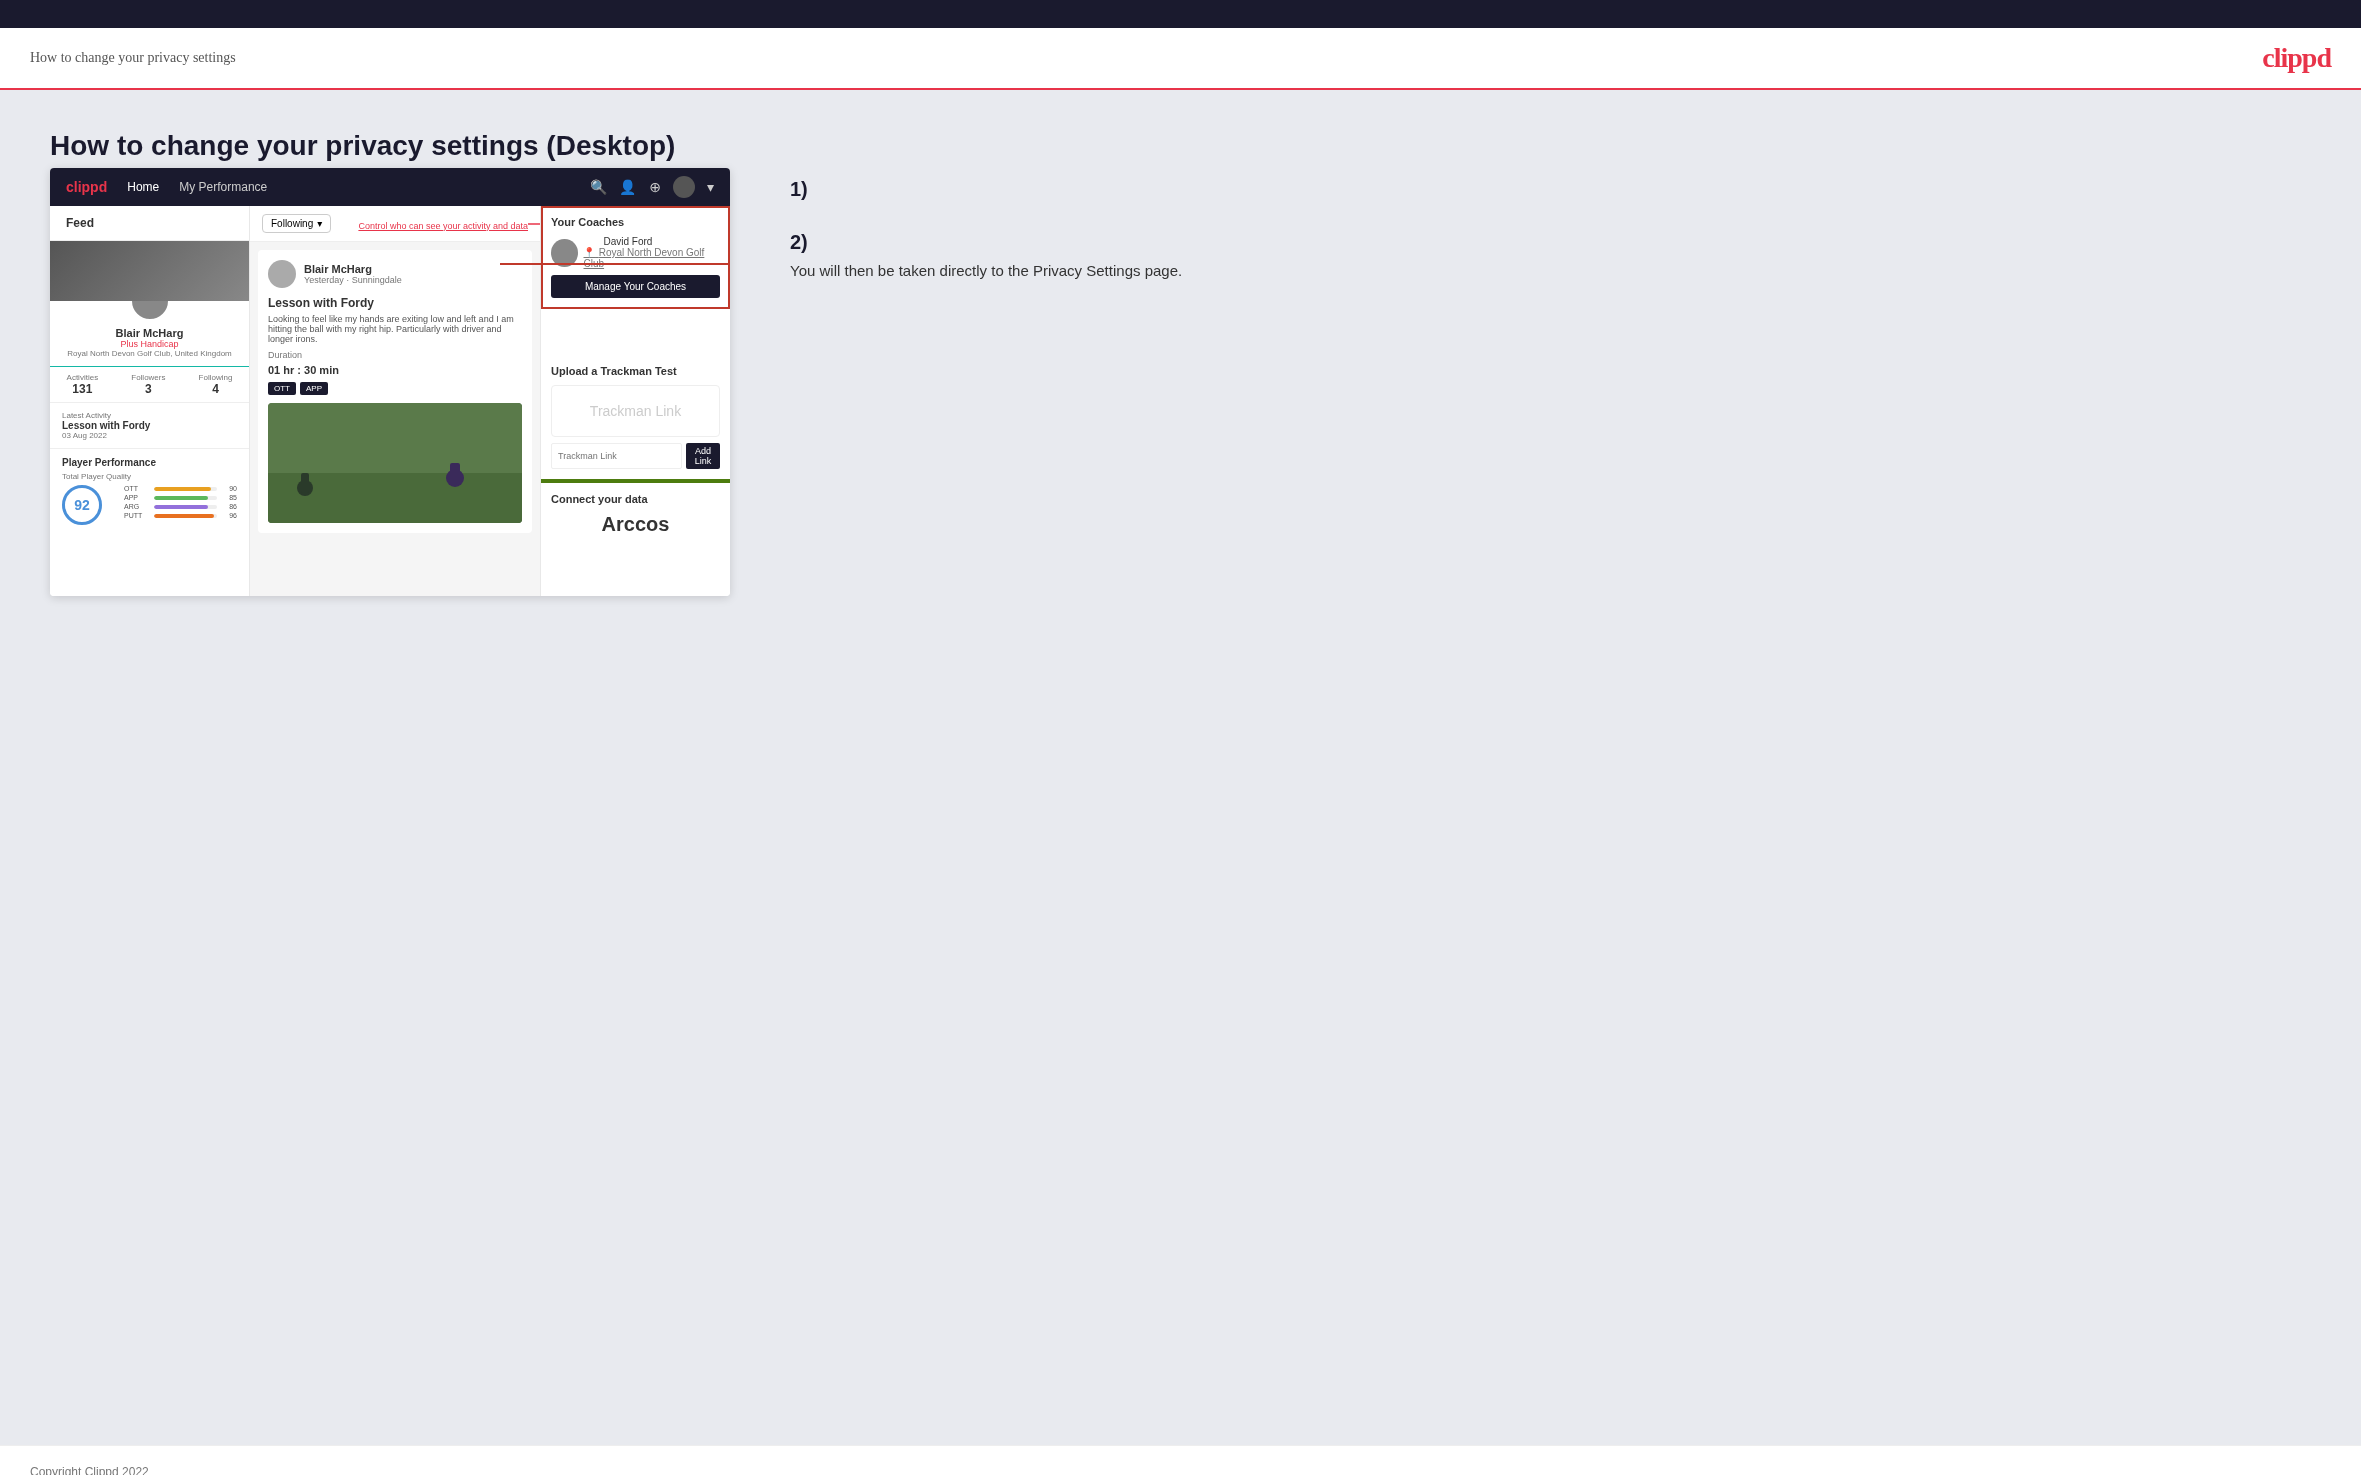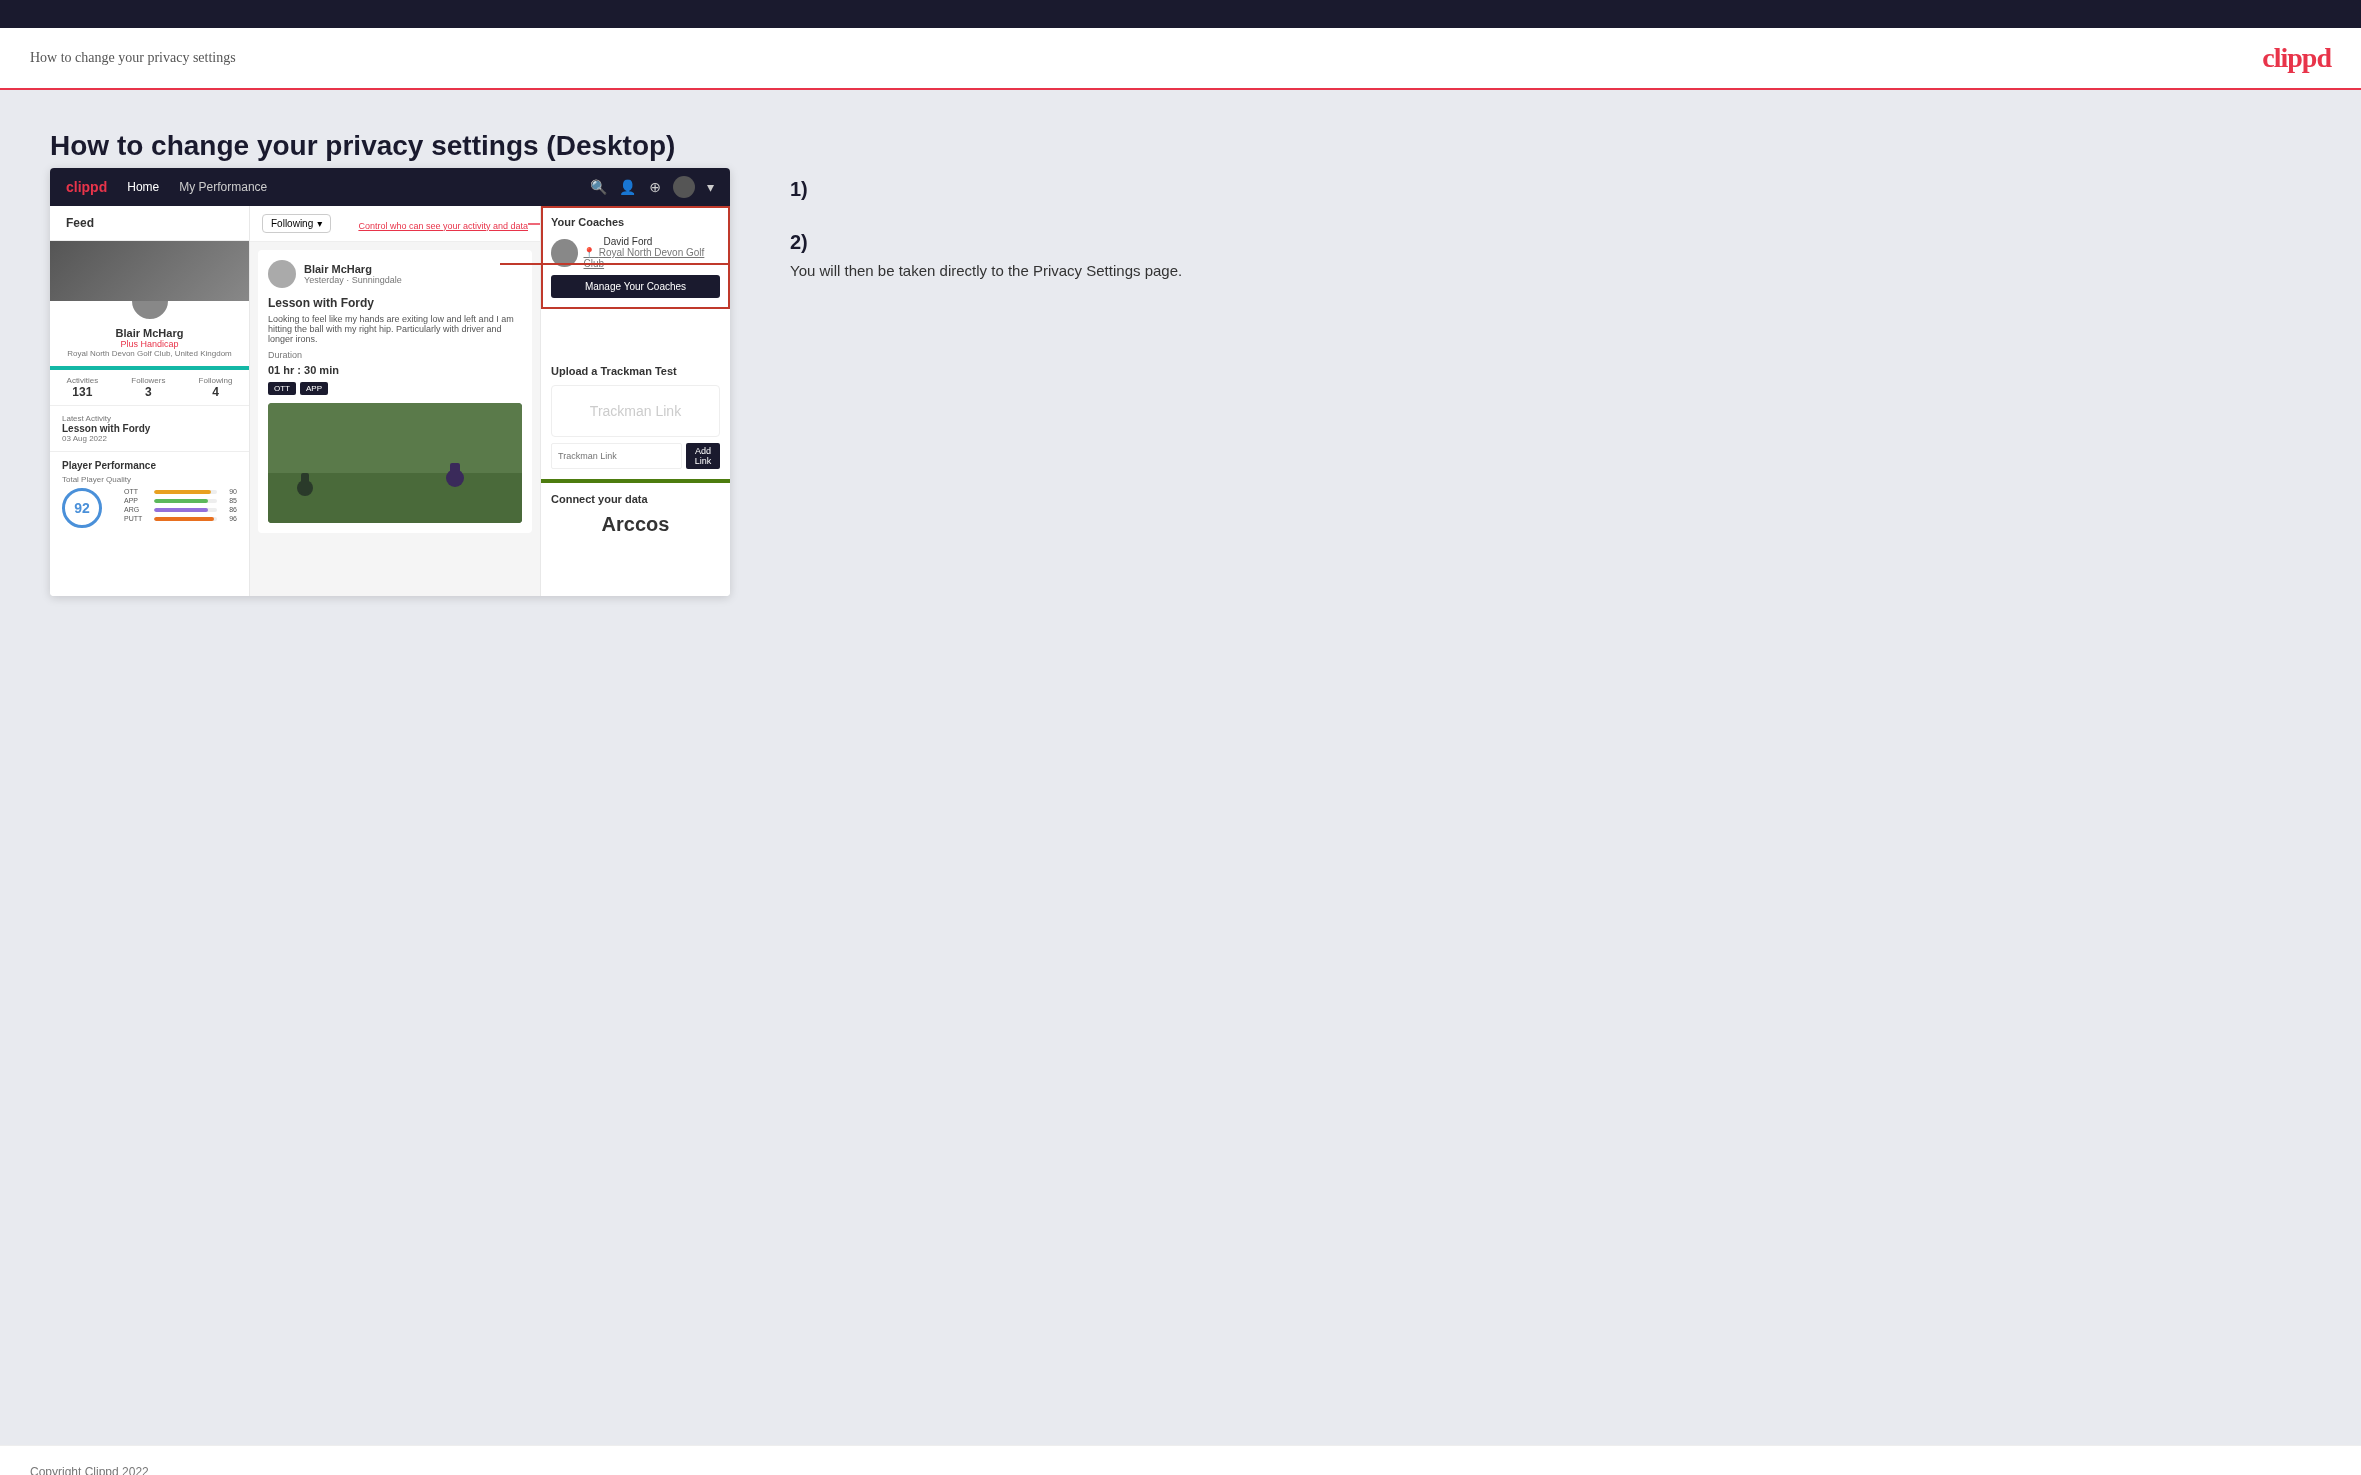--- a/index.html
+++ b/index.html
@@ -154,21 +154,21 @@
     .profile-club {
       text-align: center;
       font-size: 8px;
       color: #777;
       padding: 0 8px;
       margin-bottom: 8px;
     }
     .profile-stats {
       display: flex;
       justify-content: space-around;
-      border-top: 4px solid #14b8a6;
+      border-top: 1px solid #14b8a6;
       border-bottom: 1px solid #eee;
       padding: 6px 0;
     }
     .profile-stat {
       text-align: center;
     }
     .profile-stat-label {
       font-size: 8px;
       color: #777;
     }

